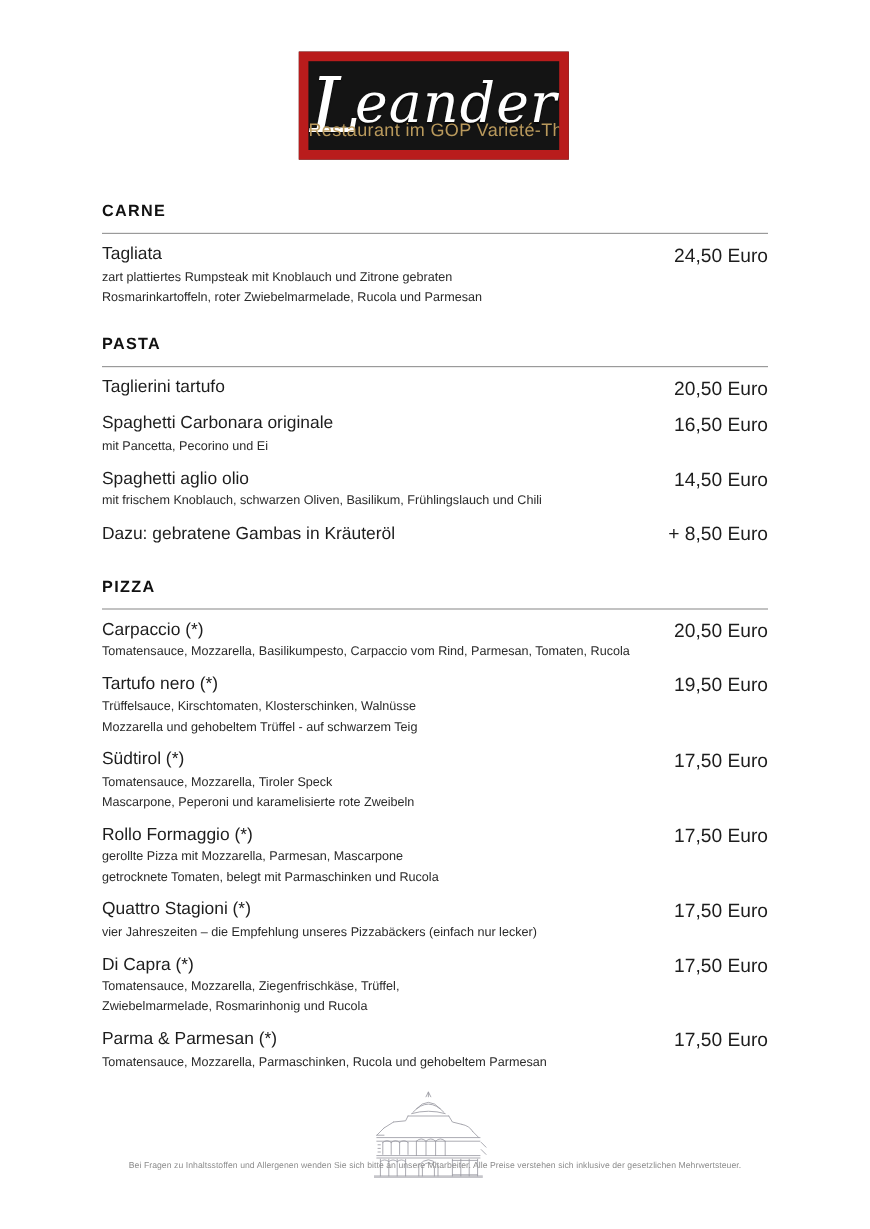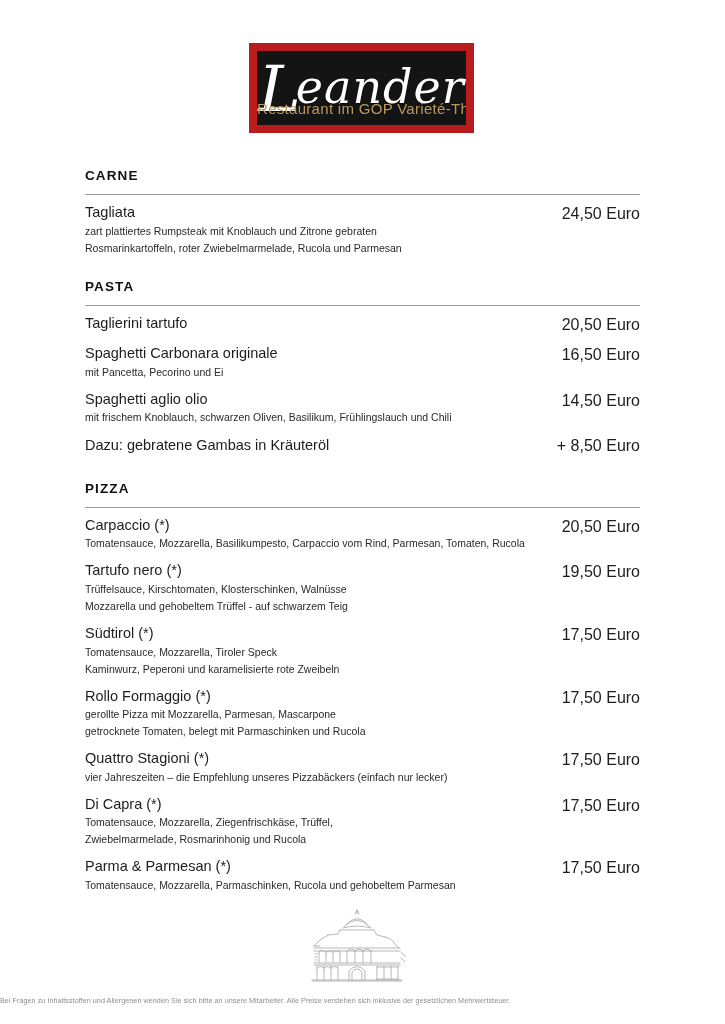--- a/index.html
+++ b/index.html
@@ -123,22 +123,22 @@
     position: absolute;
     left: 295px;
     top: 908px;
     width: 125px;
     height: 74px;
   }
   .footer-note {
     position: absolute;
     left: 0;
     right: 0;
-    top: 996px;
-    text-align: left;
+    top: 966px;
+    text-align: center;
     font-size: 7.2px;
     color: #8d8d8d;
     letter-spacing: .05px;
     white-space: nowrap;
   }
 </style>
 </head>
 <body>
 
 <div class="logo-wrap">
@@ -204,21 +204,21 @@
           <div class="item-name">Tartufo nero (*)</div>
           <div class="item-desc">Trüffelsauce, Kirschtomaten, Klosterschinken, Walnüsse
 Mozzarella und gehobeltem Trüffel - auf schwarzem Teig</div>
         </div>
         <div class="item-price">19,50 Euro</div>
       </div>
       <div class="item">
         <div class="item-text">
           <div class="item-name">Südtirol (*)</div>
           <div class="item-desc">Tomatensauce, Mozzarella, Tiroler Speck
-Kaminwurz, Peperoni und karamelisierte rote Zweibeln</div>
+Mascarpone, Peperoni und karamelisierte rote Zweibeln</div>
         </div>
         <div class="item-price">17,50 Euro</div>
       </div>
       <div class="item">
         <div class="item-text">
           <div class="item-name">Rollo Formaggio (*)</div>
           <div class="item-desc">gerollte Pizza mit Mozzarella, Parmesan, Mascarpone
 getrocknete Tomaten, belegt mit Parmaschinken und Rucola</div>
         </div>
         <div class="item-price">17,50 Euro</div>

